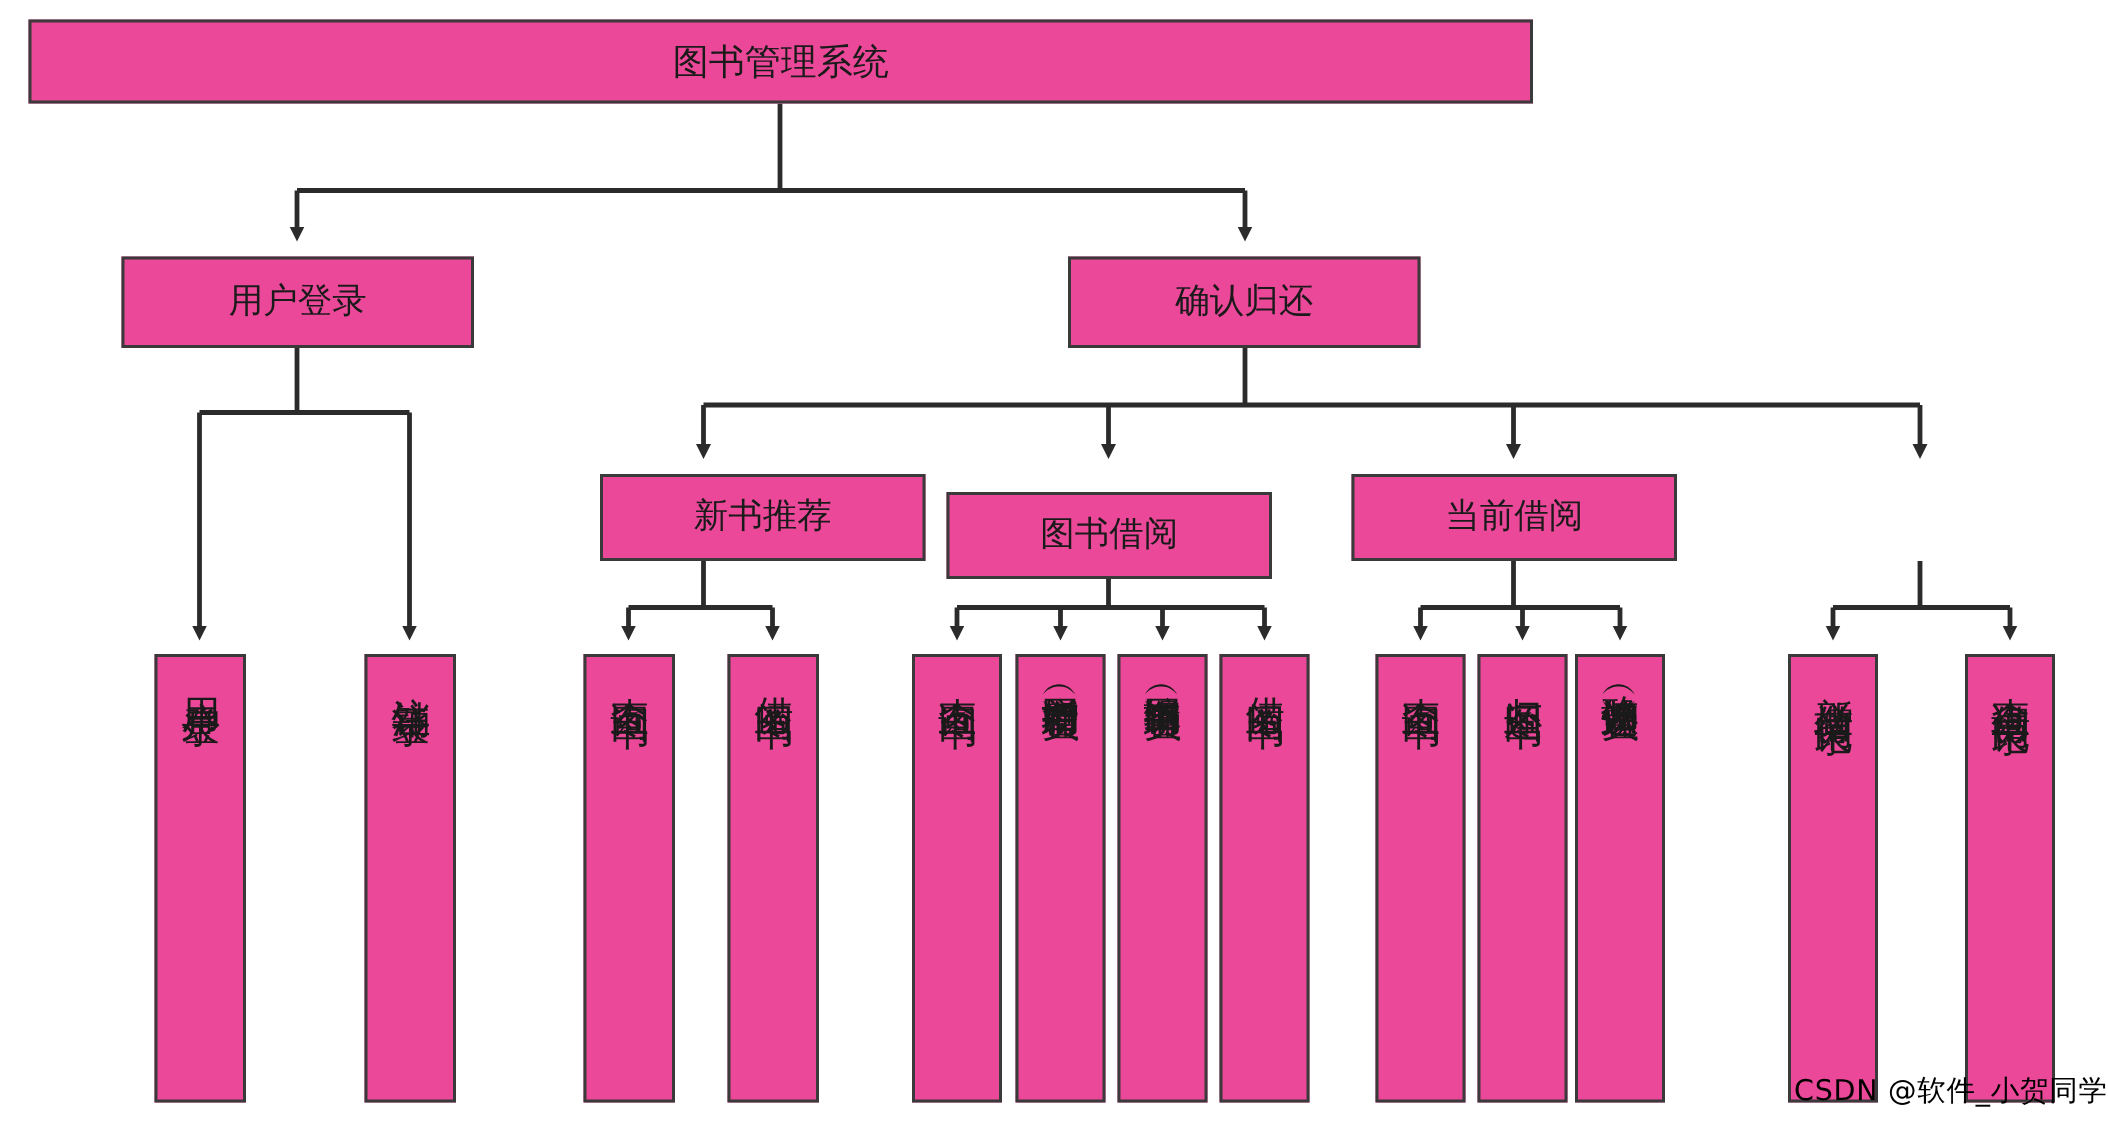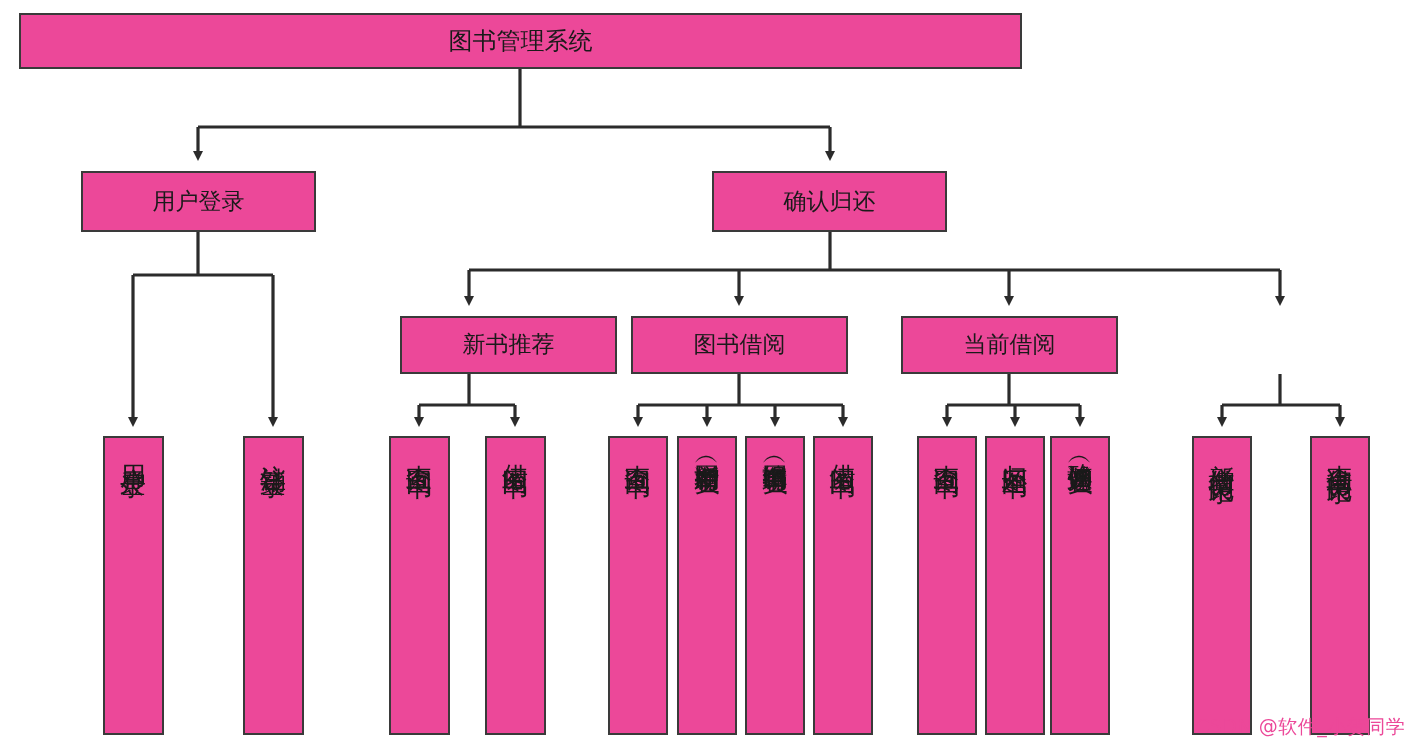--- a/index.html
+++ b/index.html
@@ -60,21 +60,21 @@
     line-height: 1;
     white-space: nowrap;
   }
   .node.leaf.tall .label {
     font-size: 25px;
     letter-spacing: 1px;
   }
   .watermark {
     position: absolute;
     font-size: 19px;
-    color: #ec4899;
+    color: #000000;
     letter-spacing: 0.5px;
     white-space: nowrap;
     font-family: "DejaVu Sans", "Liberation Sans", sans-serif;
   }
 </style>
 </head>
 <body>
 
 <div id="canvas">
 
@@ -135,21 +135,21 @@
   <div class="node horiz" style="left:81px; top:171px; width:235px; height:61px;">
     <span class="label">用户登录</span>
   </div>
   <div class="node horiz" style="left:712px; top:171px; width:235px; height:61px;">
     <span class="label">确认归还</span>
   </div>
 
   <div class="node horiz" style="left:361px; top:316px; width:217px; height:58px;margin-left:39px;">
     <span class="label">新书推荐</span>
   </div>
-  <div class="node horiz" style="left:631px; top:316px; width:217px; height:58px;">
+  <div class="node horiz" style="left:631px; top:328px; width:217px; height:58px;">
     <span class="label">图书借阅</span>
   </div>
   <div class="node horiz" style="left:901px; top:316px; width:217px; height:58px;">
     <span class="label">当前借阅</span>
   </div>
 
   <div class="node leaf" style="left:103px; top:436px; width:61px; height:299px;">
     <span class="label">用户登录</span>
   </div>
   <div class="node leaf" style="left:243px; top:436px; width:61px; height:299px;">

